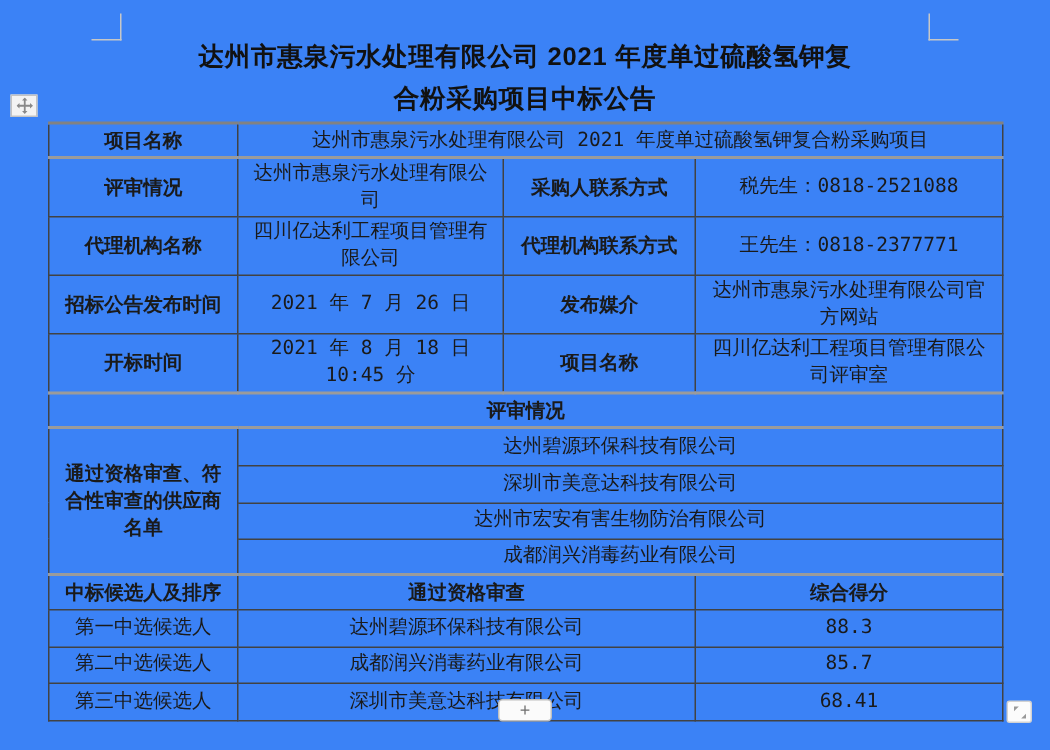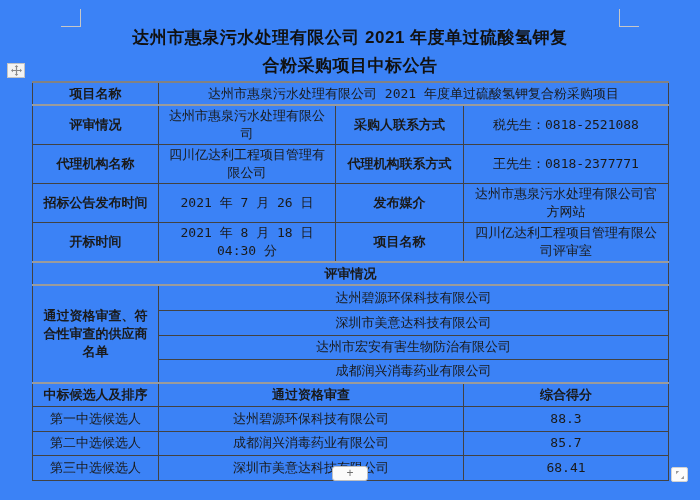--- a/index.html
+++ b/index.html
@@ -90,21 +90,21 @@
         <td class="val">王先生：0818-2377771</td>
       </tr>
       <tr class="h36">
         <td class="lbl">招标公告发布时间</td>
         <td class="val">2021 年 7 月 26 日</td>
         <td class="lbl">发布媒介</td>
         <td class="val">达州市惠泉污水处理有限公司官方网站</td>
       </tr>
       <tr class="h37">
         <td class="lbl">开标时间</td>
-        <td class="val">2021 年 8 月 18 日 04:30 分</td>
+        <td class="val">2021 年 8 月 18 日 10:45 分</td>
         <td class="lbl">项目名称</td>
         <td class="val">四川亿达利工程项目管理有限公司评审室</td>
       </tr>
       <tr class="h23 sep">
         <td class="lbl" colspan="4">评审情况</td>
       </tr>
       <tr class="h25 sep">
         <td class="lbl" rowspan="4">通过资格审查、符合性审查的供应商名单</td>
         <td class="val" colspan="3">达州碧源环保科技有限公司</td>
       </tr>

